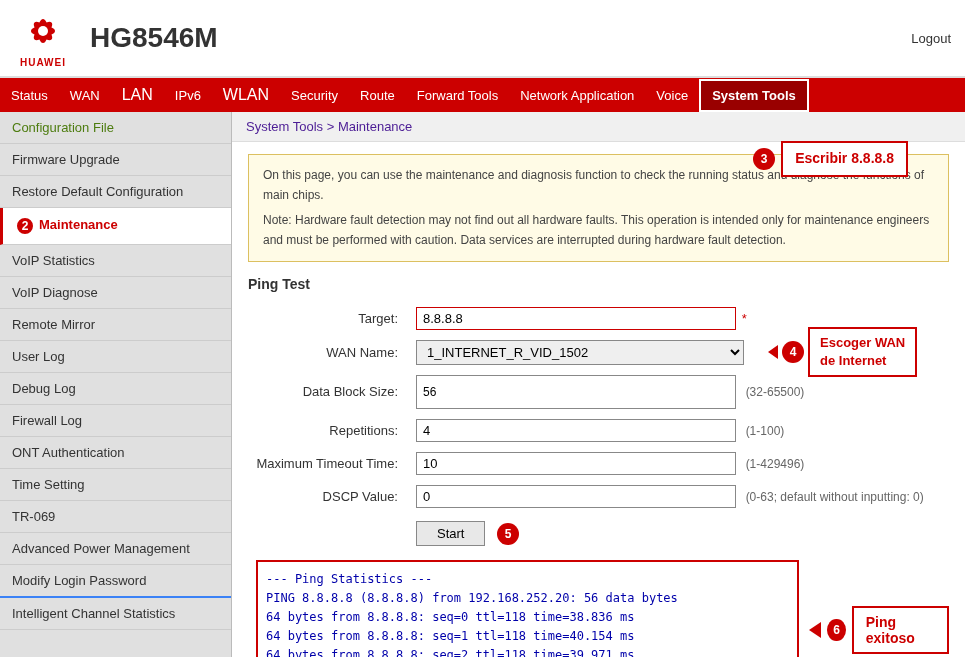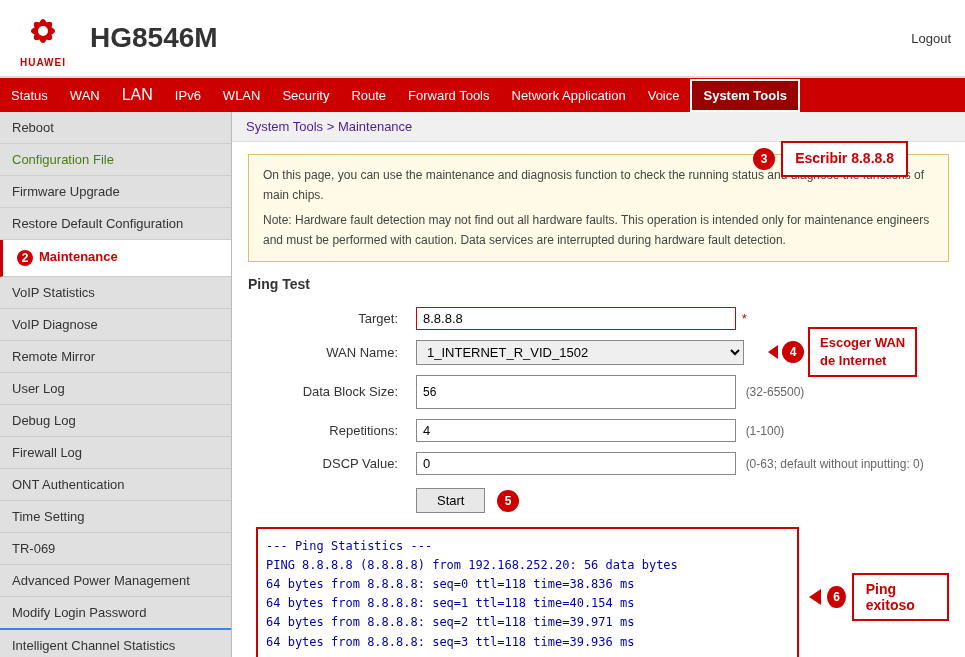--- a/index.html
+++ b/index.html
@@ -22,33 +22,32 @@
   </div>
   <div style="font-size:28px; font-weight:bold; color:#333; flex:1;">HG8546M</div>
   <div style="color:#333; font-size:13px; cursor:pointer;">Logout</div>
 </div>
 
 <div style="background:#c00; display:flex; align-items:center; padding:0;">
   <div style="color:#fff; padding:8px 11px; font-size:13px; cursor:pointer; white-space:nowrap;">Status</div>
   <div style="color:#fff; padding:8px 11px; font-size:13px; cursor:pointer; white-space:nowrap;">WAN</div>
   <div style="color:#fff; padding:8px 11px; font-size:16px; cursor:pointer; white-space:nowrap;">LAN</div>
   <div style="color:#fff; padding:8px 11px; font-size:13px; cursor:pointer; white-space:nowrap;">IPv6</div>
-  <div style="color:#fff; padding:8px 11px; font-size:13px; cursor:pointer; white-space:nowrap;">WLAN</div>
+  <div style="color:#fff; padding:8px 11px; font-size:16px; cursor:pointer; white-space:nowrap;">WLAN</div>
   <div style="color:#fff; padding:8px 11px; font-size:13px; cursor:pointer; white-space:nowrap;">Security</div>
   <div style="color:#fff; padding:8px 11px; font-size:13px; cursor:pointer; white-space:nowrap;">Route</div>
   <div style="color:#fff; padding:8px 11px; font-size:13px; cursor:pointer; white-space:nowrap;">Forward Tools</div>
   <div style="color:#fff; padding:8px 11px; font-size:13px; cursor:pointer; white-space:nowrap;">Network Application</div>
   <div style="color:#fff; padding:8px 11px; font-size:13px; cursor:pointer; white-space:nowrap;">Voice</div>
   <div style="color:#fff; padding:7px 11px; font-size:13px; font-weight:bold; cursor:pointer; white-space:nowrap; background:#900; border:2px solid #fff; position:relative;">System Tools</div>
 </div>
 
 <div style="display:flex; min-height:560px;">
 
   <div style="width:232px; background:#e0e0e0; border-right:1px solid #bbb; flex-shrink:0;">
-    <div style="padding:8px 12px; cursor:pointer; border-bottom:1px solid #ccc; font-size:13px; color:#333; background:#e0e0e0;">Reboot</div>
     <div style="padding:8px 12px; cursor:pointer; border-bottom:1px solid #ccc; font-size:13px; color:#4d7c0f; background:#e0e0e0;">Configuration File</div>
     <div style="padding:8px 12px; cursor:pointer; border-bottom:1px solid #ccc; font-size:13px; color:#333; background:#e0e0e0;">Firmware Upgrade</div>
     <div style="padding:8px 12px; cursor:pointer; border-bottom:1px solid #ccc; font-size:13px; color:#333; background:#e0e0e0;">Restore Default Configuration</div>
     <div style="padding:8px 12px; cursor:pointer; border-bottom:1px solid #ccc; font-size:13px; color:#c00; background:#fff; border-left:3px solid #c00; font-weight:bold; position:relative;">
       <span style="background:#c00; color:#fff; border:2px solid #fff; border-radius:50%; width:20px; height:20px; display:inline-flex; align-items:center; justify-content:center; font-size:12px; font-weight:bold; margin-right:4px; vertical-align:middle;">2</span><span>Maintenance</span>
     </div>
     <div style="padding:8px 12px; cursor:pointer; border-bottom:1px solid #ccc; font-size:13px; color:#333; background:#e0e0e0;">VoIP Statistics</div>
     <div style="padding:8px 12px; cursor:pointer; border-bottom:1px solid #ccc; font-size:13px; color:#333; background:#e0e0e0;">VoIP Diagnose</div>
     <div style="padding:8px 12px; cursor:pointer; border-bottom:1px solid #ccc; font-size:13px; color:#333; background:#e0e0e0;">Remote Mirror</div>
     <div style="padding:8px 12px; cursor:pointer; border-bottom:1px solid #ccc; font-size:13px; color:#333; background:#e0e0e0;">User Log</div>
@@ -120,20 +119,27 @@
           </tr>
 
           <tr>
             <td style="width:160px; text-align:right; padding:5px 10px 5px 0; color:#333; font-size:13px;">Repetitions:</td>
             <td style="padding:5px 8px;">
               <input type="text" style="width: 320px; padding: 3px 6px; border: 1px solid rgb(136, 136, 136); outline: none; font-size: 13px;" value="4">
               <span style="color:#666; font-size:12px; margin-left:6px;">(1-100)</span>
             </td>
           </tr>
 
+          <tr>
+            <td style="width:160px; text-align:right; padding:5px 10px 5px 0; color:#333; font-size:13px;">Maximum Timeout Time:</td>
+            <td style="padding:5px 8px;">
+              <input type="text" style="width: 320px; padding: 3px 6px; border: 1px solid rgb(136, 136, 136); outline: none; font-size: 13px;" value="10">
+              <span style="color:#666; font-size:12px; margin-left:6px;">(1-429496)</span>
+            </td>
+          </tr>
 
           <tr>
             <td style="width:160px; text-align:right; padding:5px 10px 5px 0; color:#333; font-size:13px;">DSCP Value:</td>
             <td style="padding:5px 8px;">
               <input type="text" style="width: 320px; padding: 3px 6px; border: 1px solid rgb(136, 136, 136); outline: none; font-size: 13px;" value="0">
               <span style="color:#666; font-size:12px; margin-left:6px;">(0-63; default without inputting: 0)</span>
             </td>
           </tr>
 
           <tr>

